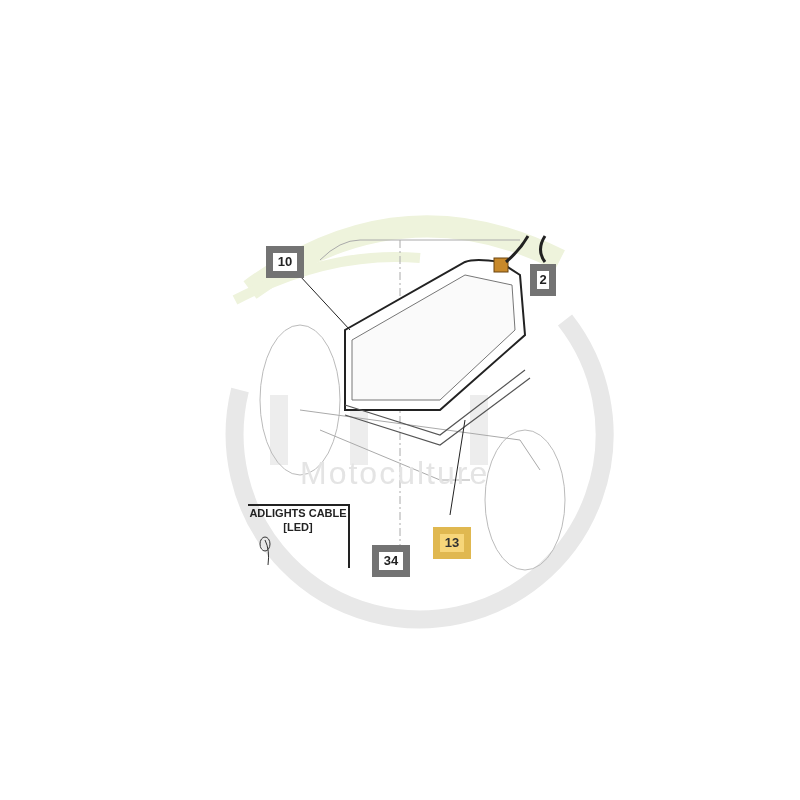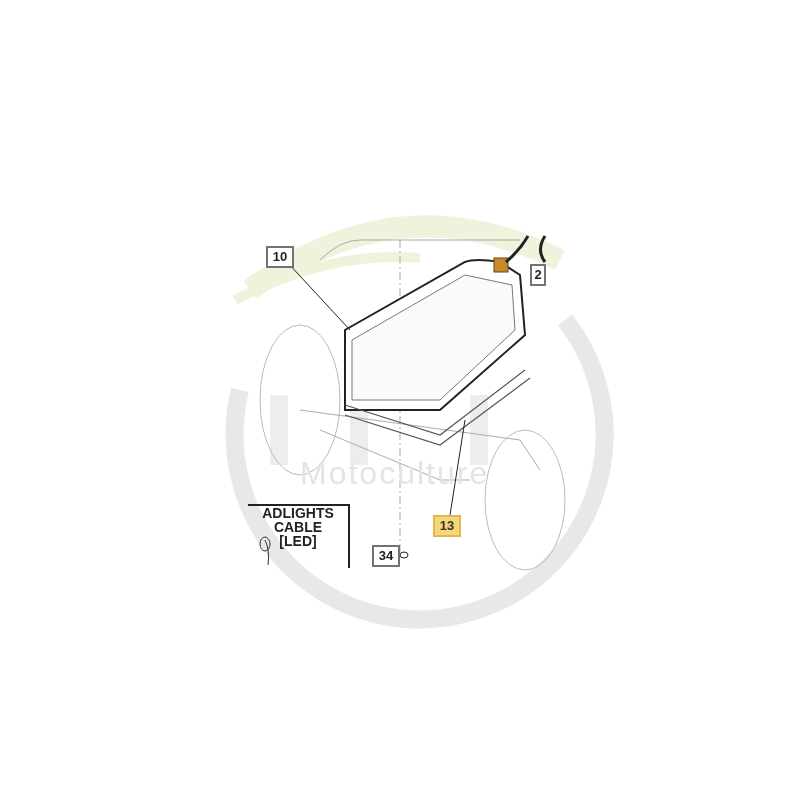--- a/index.html
+++ b/index.html
@@ -1,21 +1,21 @@
 <!DOCTYPE html>
 <html><head>
 <meta charset="utf-8">
 <style>
   html,body{margin:0;padding:0;background:#fff;}
   body{width:800px;height:800px;position:relative;overflow:hidden;font-family:"Liberation Sans",sans-serif;}
   svg{position:absolute;left:0;top:0;}
-  .callout{position:absolute;background:#fff;border:2px solid #737373;font-weight:bold;font-size:13px;color:#222;text-align:center;line-height:18px;}
-  .callout.hl{background:#f7d67a;border-color:#e0b850;color:#333;}
+  .callout{position:absolute;background:#fff;border:7px solid #737373;font-weight:bold;font-size:13px;color:#222;text-align:center;line-height:18px;}
+  .callout.hl{background:#f7d67a;border-color:#e0b850;color:#333;margin-top:12px;}
   .inset{position:absolute;left:248px;top:504px;width:100px;height:62px;border-right:2px solid #222;border-top:2px solid #222;}
-  .inset-title{position:absolute;left:0;top:0;width:100px;text-align:center;font-weight:bold;font-size:14px;color:#222;line-height:14px;}
+  .inset-title{position:absolute;left:0;top:0;width:100px;text-align:center;font-weight:bold;font-size:11px;color:#222;line-height:14px;}
   .wm-text{position:absolute;left:300px;top:455px;font-size:32px;color:#e4e4e4;letter-spacing:2px;}
 </style>
 </head>
 <body>
 
 <svg width="800" height="800">
 
   <g>
     <path d="M250 290 Q400 180 560 260" stroke="#eef3dc" stroke-width="22" fill="none"></path>
     <path d="M235 300 Q330 250 420 258" stroke="#eef3dc" stroke-width="10" fill="none"></path>

